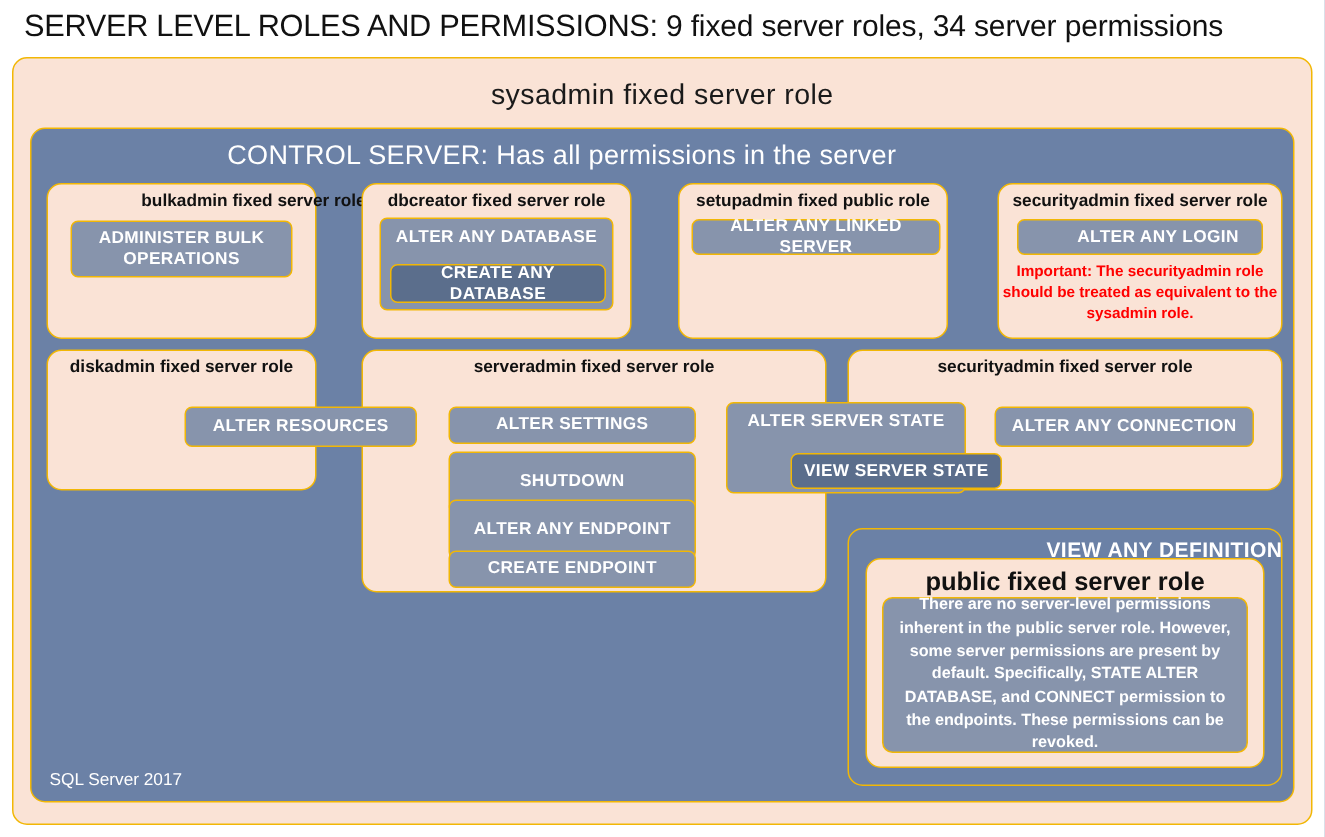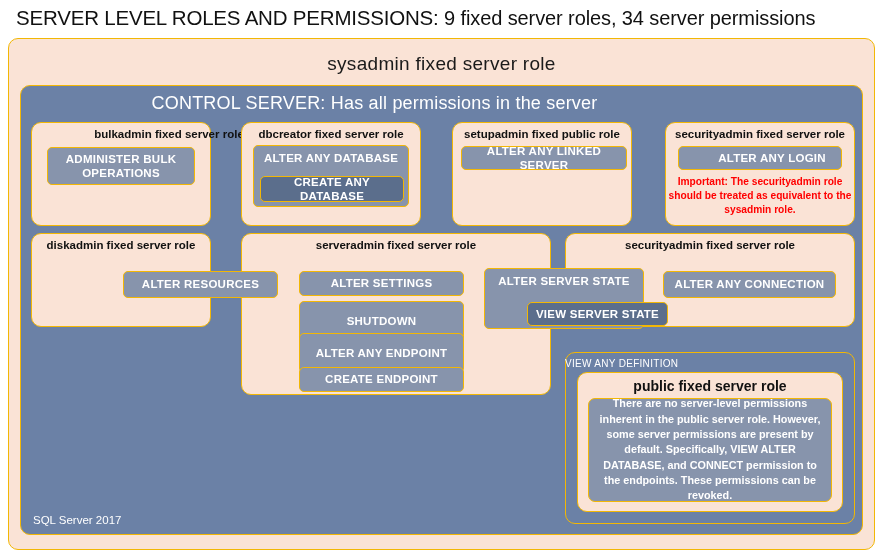--- a/index.html
+++ b/index.html
@@ -119,33 +119,33 @@
     display: flex;
     align-items: center;
     justify-content: center;
     padding: 0 10px;
   }
 
   #view-any-definition-label {
     position: absolute;
     box-sizing: border-box;
     color: #FFFFFF;
-    font-weight: normal;
-    font-size: 10px;
+    font-weight: bold;
+    font-size: 14px;
     letter-spacing: 0.3px;
-    text-align: left;
+    text-align: right;
     white-space: nowrap;
   }
 
   #public-role-label {
     position: absolute;
     box-sizing: border-box;
     color: #111111;
     font-weight: bold;
-    font-size: 14px;
+    font-size: 17px;
     text-align: center;
     white-space: nowrap;
   }
 
   #public-role-text {
     position: absolute;
     box-sizing: border-box;
     background: #8794AC;
     border: 1.5px solid #F2B705;
     border-radius: 7px;
@@ -224,18 +224,18 @@
   <div class="chip" style="left:484px; top:268px; width:160px; height:61px; z-index:6;">
     <span style="position:absolute; left:0; top:5px; width:100%; text-align:center;">ALTER SERVER STATE</span>
   </div>
   <div class="chip dark" style="left:495px; top:302px; width:141px; height:24px; z-index:7;margin-left:32px;">VIEW SERVER STATE</div>
 
   <div class="panel slate" style="left:565px; top:352px; width:290px; height:172px;"></div>
   <div id="view-any-definition-label" style="left:565px; top:358px; width:290px;">VIEW ANY DEFINITION</div>
 
   <div class="panel peach" style="left:577px; top:372px; width:266px; height:140px;"></div>
   <div id="public-role-label" style="left:577px; top:378px; width:266px;">public  fixed server role</div>
-  <div id="public-role-text" style="left:588px; top:398px; width:244px; height:104px;">There are no server-level permissions inherent in the public server role. However, some server permissions are present by default. Specifically, VIEW ALTER DATABASE, and CONNECT permission to the endpoints. These permissions can be revoked.</div>
+  <div id="public-role-text" style="left:588px; top:398px; width:244px; height:104px;">There are no server-level permissions inherent in the public server role. However, some server permissions are present by default. Specifically, STATE ALTER DATABASE, and CONNECT permission to the endpoints. These permissions can be revoked.</div>
 
 
   <div id="footer-label" style="left:33px; top:514px;">SQL Server 2017</div>
 
 </div>
 
 </body></html>

